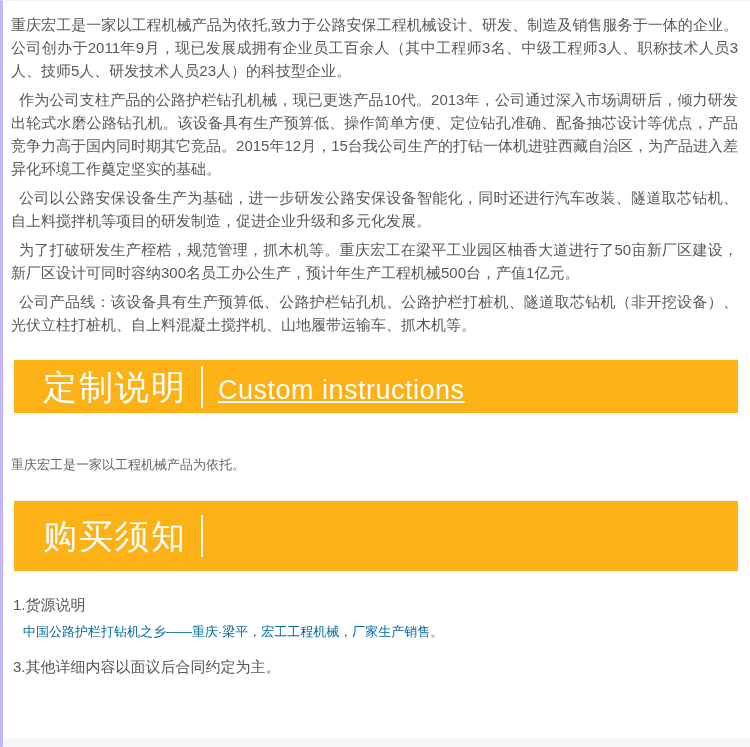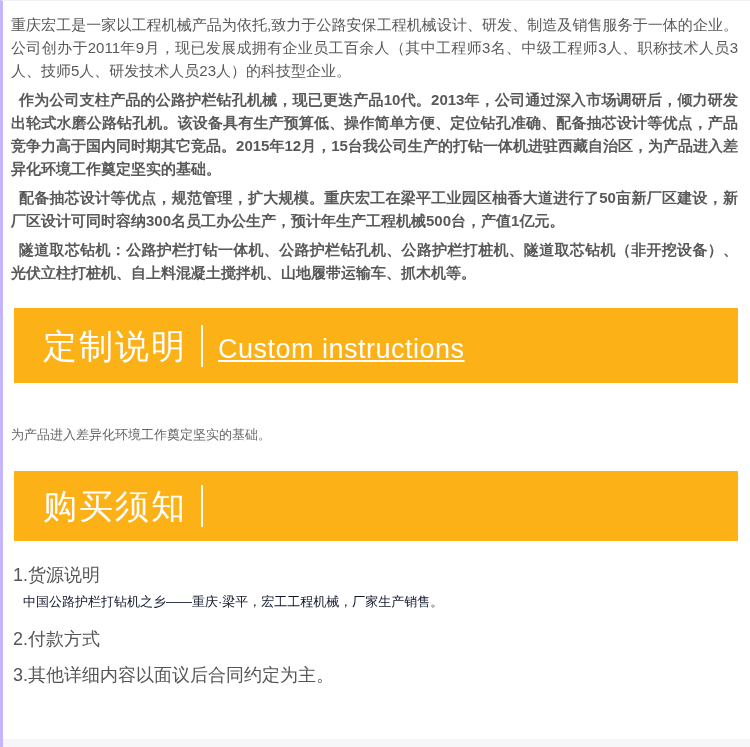--- a/index.html
+++ b/index.html
@@ -23,31 +23,31 @@
   .intro {
     padding: 0 12px 0 8px;
   }
   .intro p {
     margin: 0 0 6px 0;
     font-size: 15px;
     line-height: 23px;
     color: #595959;
     text-align: justify;
   }
-  .intro p + p { text-indent: 8px; font-weight: bold; }
+  .intro p + p { text-indent: 8px; }
 
   
   .banner {
     margin: 0 12px 0 11px;
     background: var(--accent, #fcb116);
     display: flex;
     align-items: center;
     padding-left: 29px;
   }
-  .banner.custom { margin-top: 24px; height: 75px; }
+  .banner.custom { margin-top: 24px; height: 53px; }
   .banner.purchase { margin-top: 26px; height: 70px; }
   .banner .zh {
     color: #ffffff;
     font-size: 34px;
     letter-spacing: 2px;
     line-height: 1;
   }
   .banner .divider {
     width: 2px;
     height: 42px;
@@ -68,71 +68,71 @@
     font-size: 13px;
     line-height: 20px;
     color: #666666;
   }
 
   
   .purchase-list {
     padding: 24px 12px 0 10px;
   }
   .purchase-heading {
-    font-size: 18px;
+    font-size: 15px;
     line-height: 20px;
     color: #555555;
   }
   .purchase-heading.h2 { margin-top: 18px; }
   .purchase-heading.h3 { margin-top: 16px; }
   .purchase-detail {
     margin-top: 8px;
     padding-left: 10px;
     font-size: 13px;
     line-height: 18px;
-    color: #0f172a;
+    color: #0369a1;
   }
   .purchase-detail.d2 { margin-top: 6px; }
 
   .footer-strip {
     position: absolute;
     left: 0;
     bottom: 0;
     width: 100%;
     height: 8px;
     background: #f6f6f8;
   }
 </style>
 </head>
 <body>
 
 <div class="page">
 
   <div class="intro">
     <p>重庆宏工是一家以工程机械产品为依托,致力于公路安保工程机械设计、研发、制造及销售服务于一体的企业。公司创办于2011年9月，现已发展成拥有企业员工百余人（其中工程师3名、中级工程师3人、职称技术人员3人、技师5人、研发技术人员23人）的科技型企业。</p>
     <p>作为公司支柱产品的公路护栏钻孔机械，现已更迭产品10代。2013年，公司通过深入市场调研后，倾力研发出轮式水磨公路钻孔机。该设备具有生产预算低、操作简单方便、定位钻孔准确、配备抽芯设计等优点，产品竞争力高于国内同时期其它竞品。2015年12月，15台我公司生产的打钻一体机进驻西藏自治区，为产品进入差异化环境工作奠定坚实的基础。</p>
-    <p>配备抽芯设计等优点，规范管理，扩大规模。重庆宏工在梁平工业园区柚香大道进行了50亩新厂区建设，新厂区设计可同时容纳300名员工办公生产，预计年生产工程机械500台，产值1亿元。</p>
-    <p>隧道取芯钻机：公路护栏打钻一体机、公路护栏钻孔机、公路护栏打桩机、隧道取芯钻机（非开挖设备）、光伏立柱打桩机、自上料混凝土搅拌机、山地履带运输车、抓木机等。</p>
+    <p>公司以公路安保设备生产为基础，进一步研发公路安保设备智能化，同时还进行汽车改装、隧道取芯钻机、自上料搅拌机等项目的研发制造，促进企业升级和多元化发展。</p>
+    <p>为了打破研发生产桎梏，规范管理，抓木机等。重庆宏工在梁平工业园区柚香大道进行了50亩新厂区建设，新厂区设计可同时容纳300名员工办公生产，预计年生产工程机械500台，产值1亿元。</p>
+    <p>公司产品线：该设备具有生产预算低、公路护栏钻孔机、公路护栏打桩机、隧道取芯钻机（非开挖设备）、光伏立柱打桩机、自上料混凝土搅拌机、山地履带运输车、抓木机等。</p>
   </div>
 
   <div class="banner custom">
     <span class="zh">定制说明</span>
     <span class="divider"></span>
     <span class="en">Custom instructions</span>
   </div>
 
-  <div class="custom-note">为产品进入差异化环境工作奠定坚实的基础。</div>
+  <div class="custom-note">重庆宏工是一家以工程机械产品为依托。</div>
 
   <div class="banner purchase">
     <span class="zh">购买须知</span>
     <span class="divider"></span>
   </div>
 
   <div class="purchase-list">
     <div class="purchase-heading">1.货源说明</div>
     <div class="purchase-detail">中国公路护栏打钻机之乡——重庆·梁平，宏工工程机械，厂家生产销售。</div>
-    <div class="purchase-heading h2">2.付款方式</div>
     <div class="purchase-heading h3">3.其他详细内容以面议后合同约定为主。</div>
   </div>
 
   <div class="footer-strip"></div>
 
 </div>
 
 </body></html>

